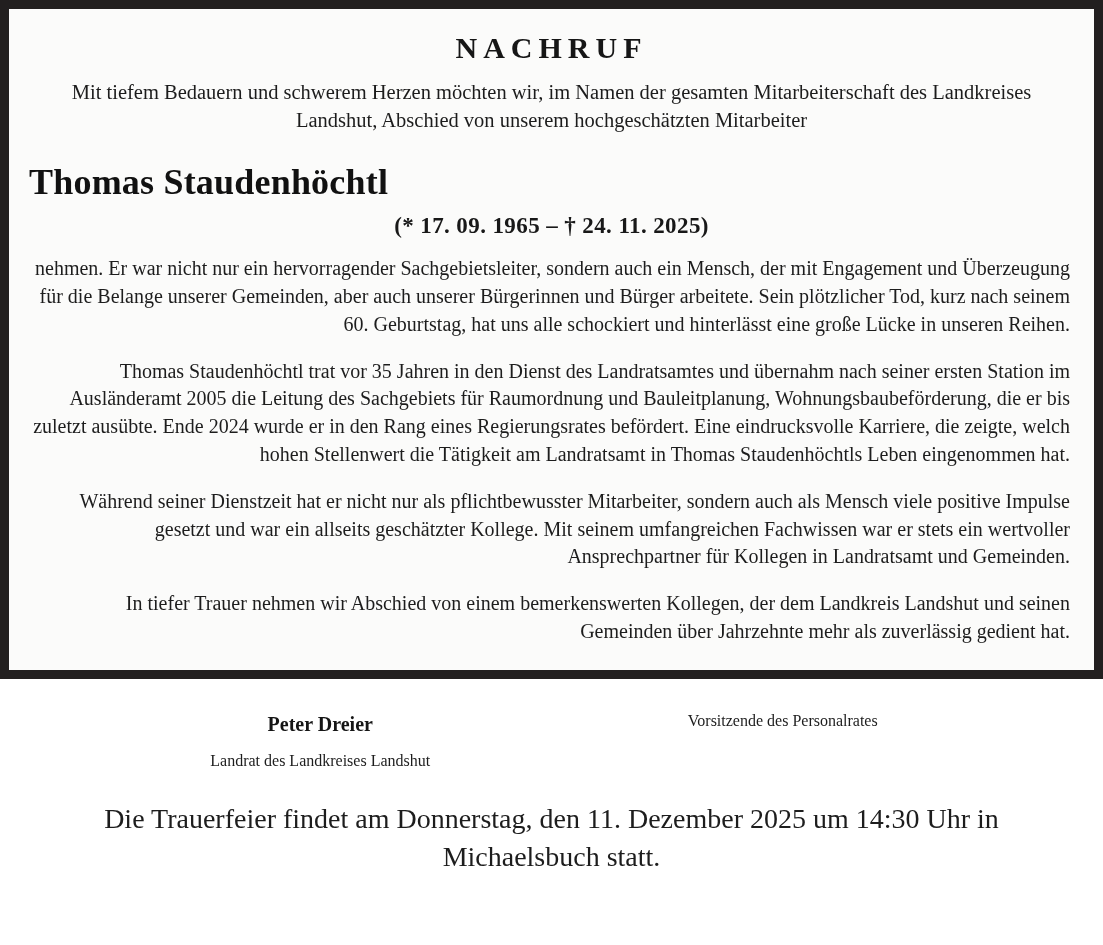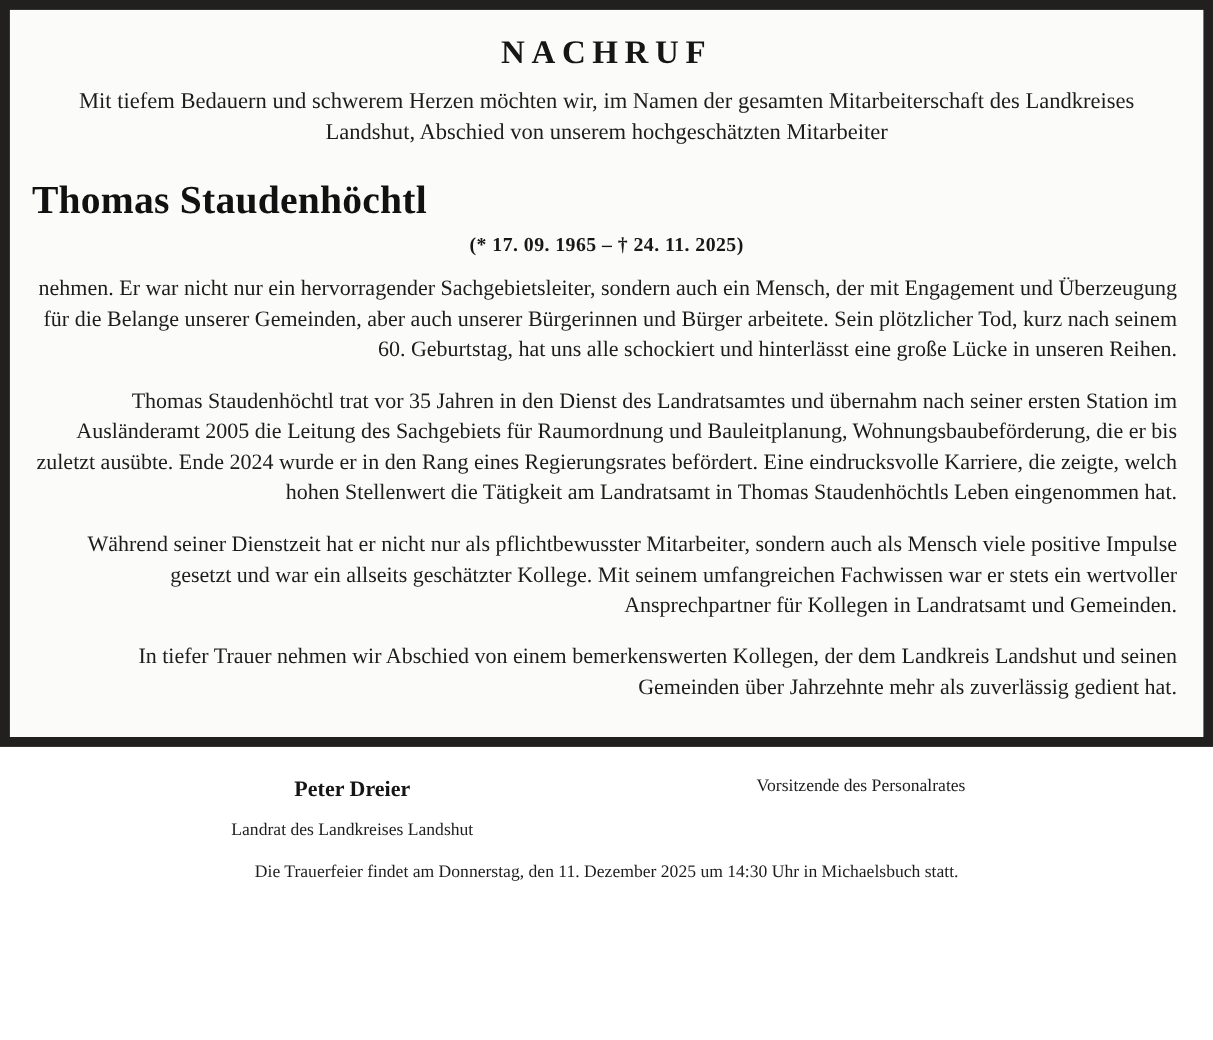--- a/index.html
+++ b/index.html
@@ -50,21 +50,21 @@
     font-size: 36px;
     font-weight: bold;
     line-height: 1.15;
     margin: 28px 0 8px 0;
     color: #111111;
     letter-spacing: 0.2px;
   }
 
   .dates {
     text-align: center;
-    font-size: 18px;
+    font-size: 23px;
     font-weight: bold;
     line-height: 1.2;
     margin: 0 0 16px 0;
     color: #181818;
     letter-spacing: 0.4px;
   }
 
   .body-par {
     text-align: right;
     font-size: 20px;
@@ -97,21 +97,21 @@
   }
 
   .sig-role {
     font-size: 16px;
     line-height: 1.3;
     color: #1d1d1d;
   }
 
   .ceremony {
     text-align: center;
-    font-size: 16px;
+    font-size: 28px;
     line-height: 1.38;
     color: #1d1d1d;
   }
 </style>
 </head>
 <body>
 
 <div class="notice">
 
   <h1 class="headline">NACHRUF</h1>

